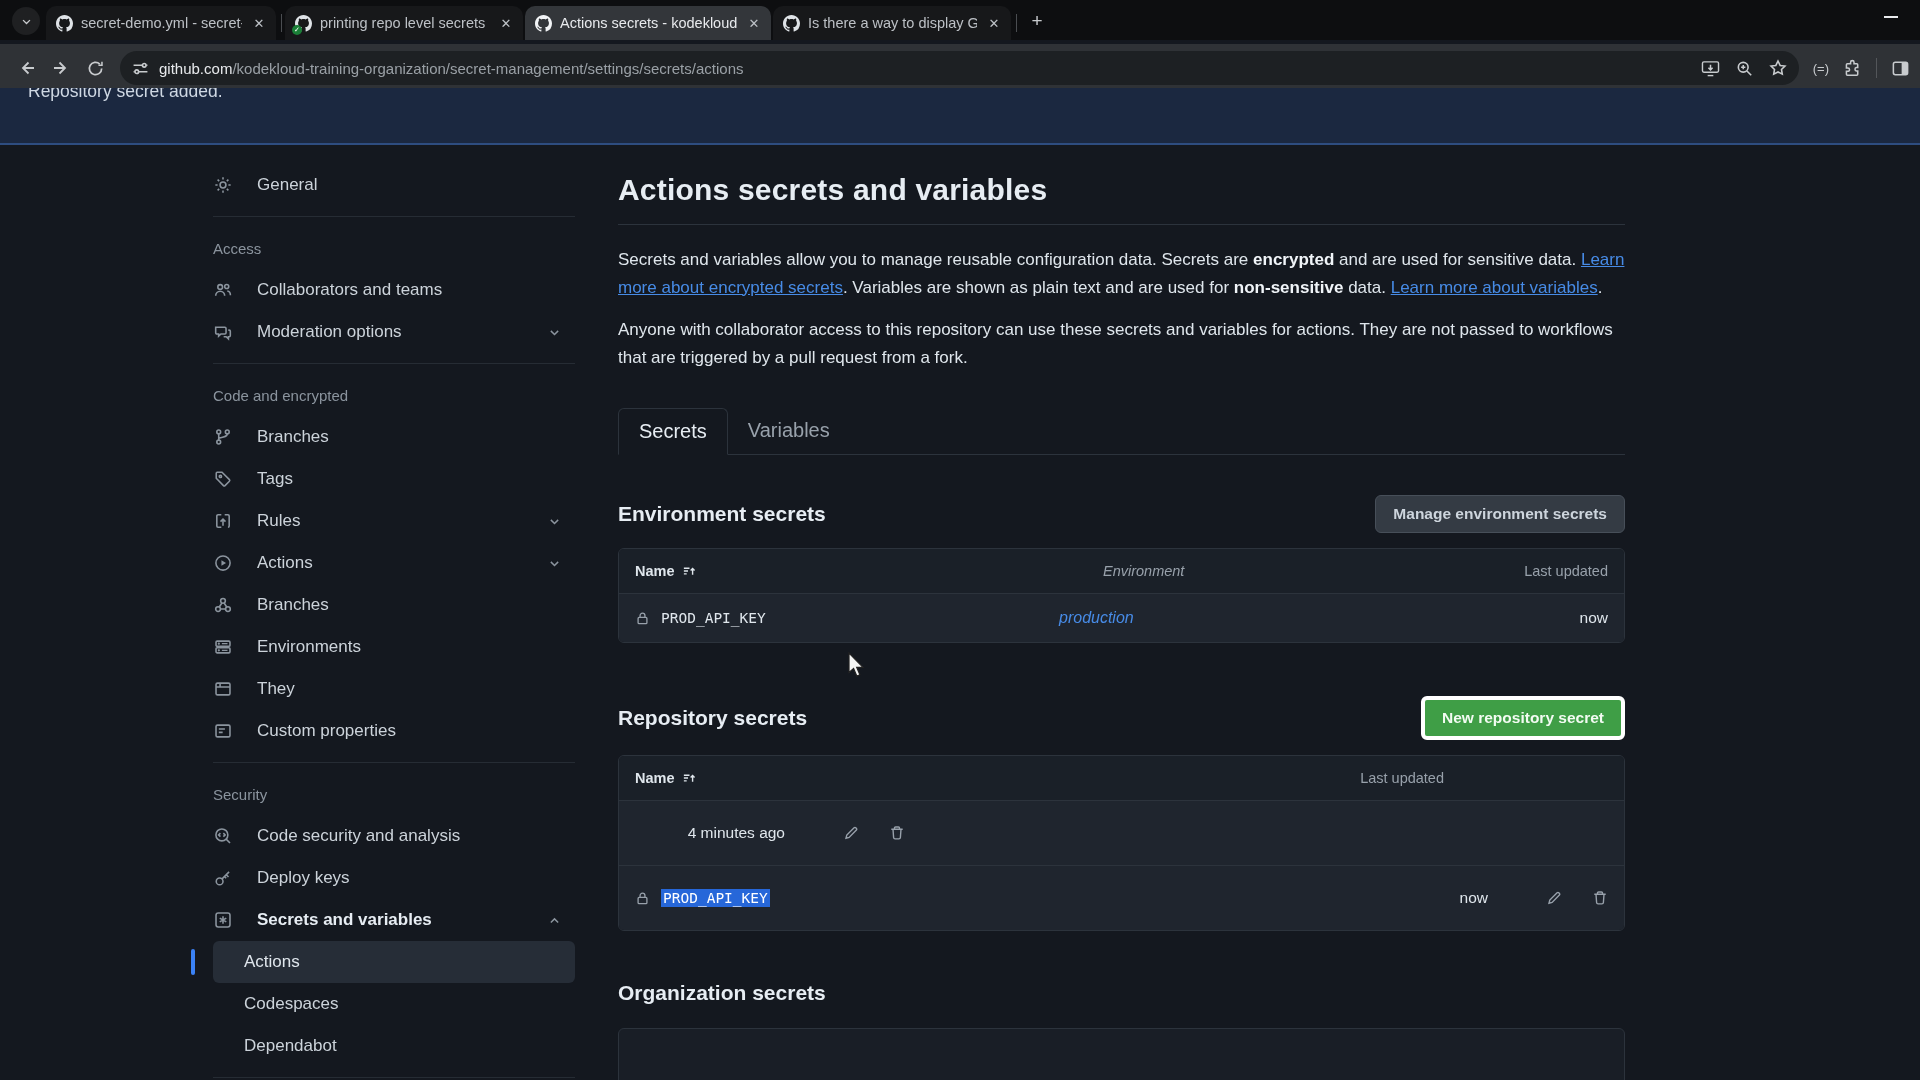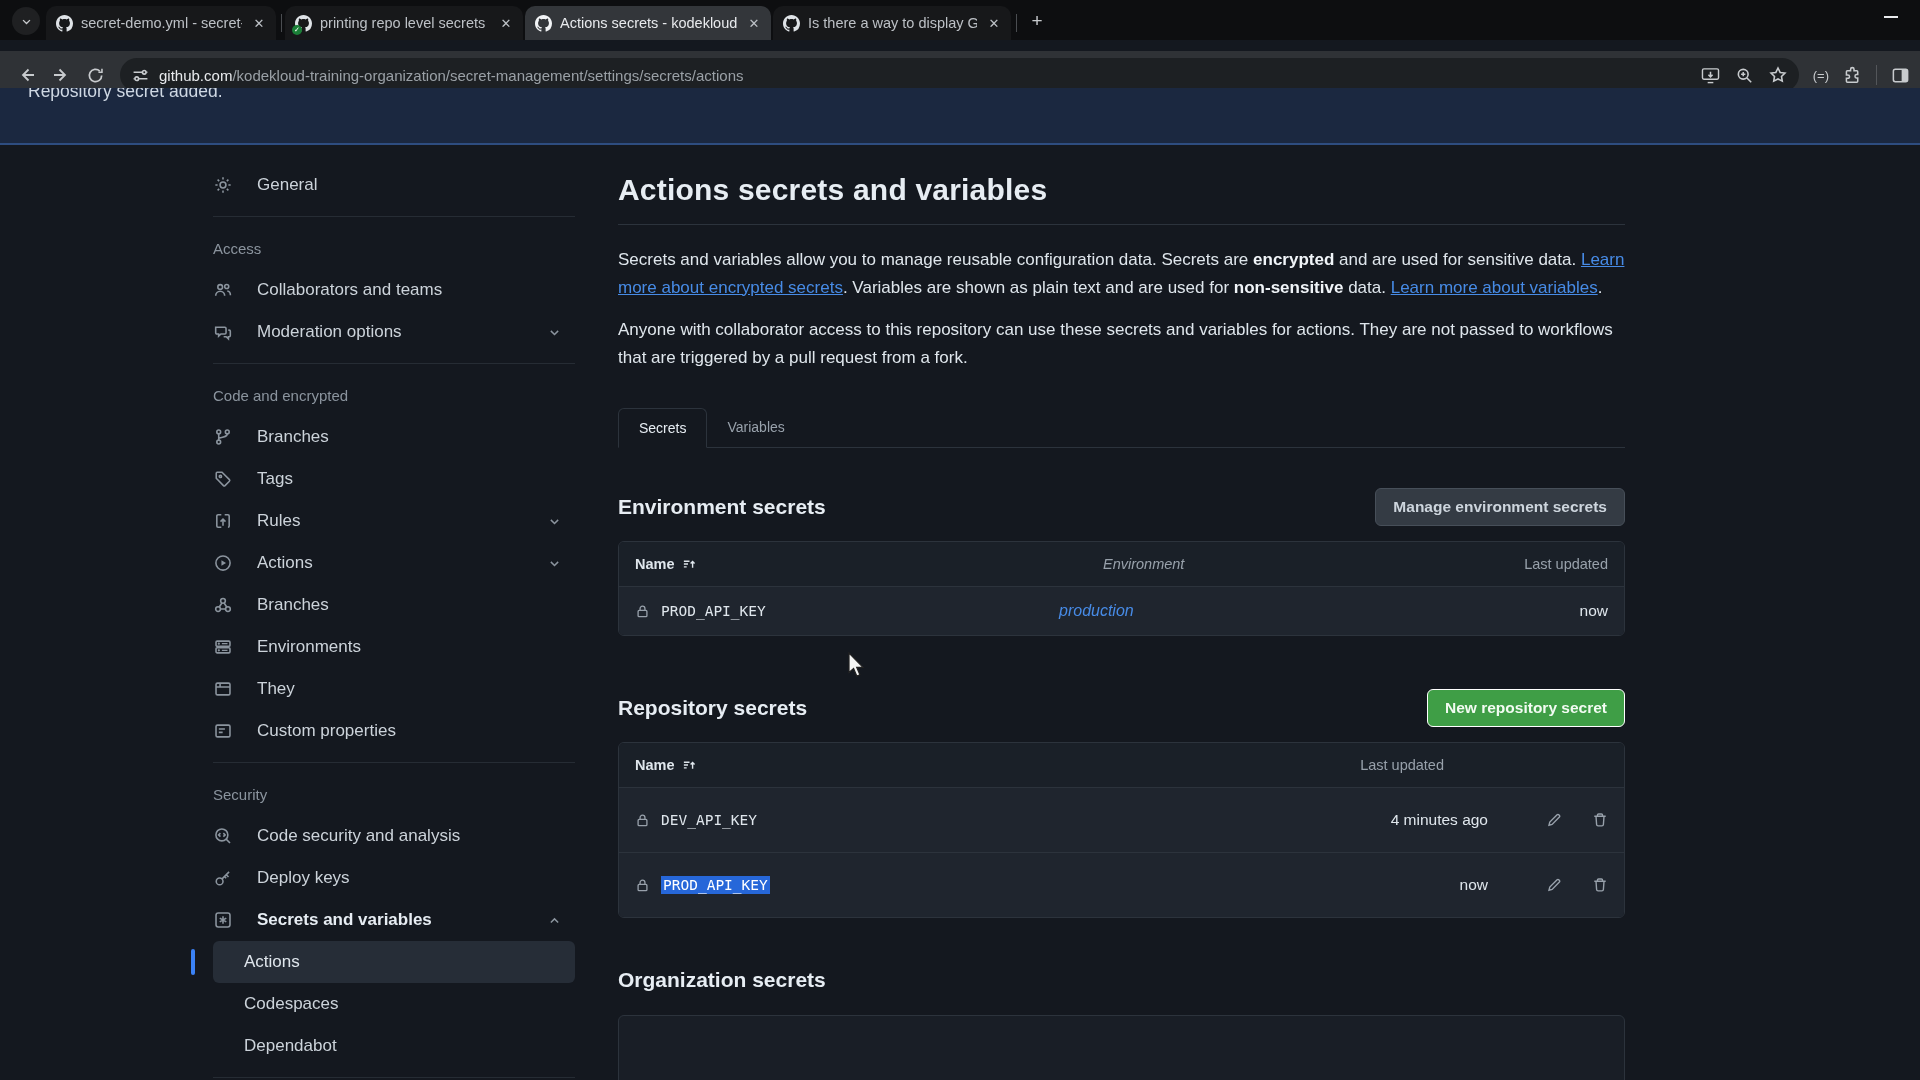--- a/index.html
+++ b/index.html
@@ -13,21 +13,21 @@
   .tab.active { background:#33363a; color:#e8eaed; }
   .tab-title { flex:1; overflow:hidden; white-space:nowrap; }
   .tab-close { width:18px; height:18px; border-radius:50%; display:flex; align-items:center; justify-content:center; font-size:13px; color:#bdc1c6; }
   .tab-sep { width:1px; height:18px; background:#4a4d51; margin:0 3px 8px 3px; }
   .newtab-btn { width:26px; height:26px; display:flex; align-items:center; justify-content:center; color:#c8cbce; font-size:19px; margin:0 0 6px 4px; }
   .favicon { position:relative; width:17px; height:17px; flex:none; }
   .favicon svg { display:block; }
   .favicon .check-badge { position:absolute; left:-3px; bottom:-3px; width:10px; height:10px; border-radius:50%; background:#1a7f37; color:#fff; font-size:7px; line-height:10px; text-align:center; }
   .win-min { position:absolute; top:16px; right:22px; width:14px; border-top:2px solid #e8eaed; }
 
-  .toolbar { position:absolute; top:51px; left:0; width:1920px; height:48px; background:#2f3236; display:flex; align-items:center; padding:0 10px; }
+  .toolbar { position:absolute; top:44px; left:0; width:1920px; height:48px; background:#2f3236; display:flex; align-items:center; padding:0 10px; }
   .nav-btn { width:34px; height:34px; display:flex; align-items:center; justify-content:center; color:#c8cbce; flex:none; }
   .omnibox { flex:1; height:34px; background:#1d2023; border-radius:17px; display:flex; align-items:center; margin:0 10px 0 8px; padding:0 12px; min-width:0; }
   .omni-ico { color:#c8cbce; display:flex; align-items:center; flex:none; }
   .url { flex:1; font-size:15px; color:#9aa0a6; margin-left:10px; white-space:nowrap; overflow:hidden; }
   .url .host { color:#e8eaed; }
   .pill-right { display:flex; align-items:center; gap:16px; margin-left:12px; flex:none; color:#c8cbce; }
   .chrome-right { display:flex; align-items:center; gap:14px; margin-left:4px; flex:none; color:#c8cbce; }
   .vsep { width:1px; height:20px; background:#53565a; }
 
   
@@ -52,30 +52,30 @@
   
   .main { position:absolute; left:618px; top:0; width:1007px; }
   .page-title { margin-top:26px; font-size:30px; font-weight:600; color:#e7edf3; letter-spacing:.2px; }
   .title-rule { border-top:1px solid #2c333c; margin-top:17px; }
   .para { margin-top:21px; font-size:17px; line-height:27.5px; color:#dfe6ec; }
   .para + .para { margin-top:15px; }
   .para b { color:#f0f4f8; }
   a.lnk { color:#478be6; text-decoration:underline; cursor:pointer; }
 
   .tabnav { margin-top:37px; border-bottom:1px solid #2c333c; display:flex; padding-left:0; }
-  .tabnav-tab { padding:11px 20px; font-size:14px; color:#98a1ab; margin-bottom:-1px; }
+  .tabnav-tab { padding:11px 20px; font-size:20px; color:#98a1ab; margin-bottom:-1px; }
   .tabnav-tab.active { color:#e7edf3; background:#14181f; border:1px solid #2c333c; border-bottom-color:#14181f; border-radius:6px 6px 0 0; }
 
   .sec-head { display:flex; align-items:center; justify-content:space-between; }
   .sec-head.env { margin-top:40px; }
   .sec-head.repo { margin-top:53px; }
   .sec-head h3 { font-size:21px; font-weight:700; color:#e7edf3; }
   .btn { border-radius:6px; font-size:15.5px; font-weight:600; padding:9px 17px; cursor:pointer; font-family:inherit; }
   .btn-gray { background:#343b44; border:1px solid #474f59; color:#cdd5dd; }
-  .btn-green { background:#3f9e46; border:1px solid #ffffff; color:#f2fbf2; }
+  .btn-green { background:#3f9e46; border:4px solid #ffffff; color:#f2fbf2; }
 
   .gh-table { margin-top:15px; border:1px solid #2c333c; border-radius:6px; overflow:hidden; }
   .gh-thead { background:#1a2028; display:flex; align-items:center; padding:0 16px; height:44px; font-size:14.5px; color:#98a1ab;gap:44px; }
   .gh-thead .name-h { color:#dfe6ec; font-weight:700; display:flex; align-items:center; gap:7px; }
   .gh-row { background:#1f252e; border-top:1px solid #2c333c; display:flex; align-items:center; padding:0 16px; }
   .gh-row.h48 { height:49px; }
   .gh-row.h64 { height:65px; }
   .col-name-env { width:424px; display:flex; align-items:center; gap:11px; }
   .col-env { flex:1;font-style:italic; }
   .col-upd-env { width:160px; text-align:right; }
@@ -462,29 +462,20 @@
             <span>Name</span>
             <svg width="15" height="15" viewBox="0 0 16 16" fill="none" stroke="currentColor" stroke-width="1.5">
                 <path d="M2 4.5h6M2 7.5h4.4M2 10.5h3"></path>
                 <path d="M11.3 11.5V4.8M9.2 6.9l2.1-2.1 2.1 2.1"></path>
               </svg>
           </span>
           <span class="col-upd">Last updated</span>
           <span class="col-actions"></span>
         </div>
         <div class="gh-row h64">
-          <span class="col-name">
-            <span class="lock">
-                <svg width="15" height="15" viewBox="0 0 16 16" fill="none" stroke="currentColor" stroke-width="1.4">
-                  <rect x="3.3" y="6.8" width="9.4" height="6.7" rx="1.1"></rect>
-                  <path d="M5.4 6.8V4.9a2.6 2.6 0 0 1 5.2 0v1.9"></path>
-                </svg>
-              </span>
-            <span class="mono">DEV_API_KEY</span>
-          </span>
           <span class="col-upd cell-txt">4 minutes ago</span>
           <span class="col-actions">
             <span class="row-ico">
                 <svg width="16" height="16" viewBox="0 0 16 16" fill="none" stroke="currentColor" stroke-width="1.4">
                   <path d="M3 13.2l.8-3.1 7.3-7.3a1.2 1.2 0 0 1 1.7 0l.6.6a1.2 1.2 0 0 1 0 1.7l-7.3 7.3z"></path>
                 </svg>
               </span>
             <span class="row-ico">
                 <svg width="16" height="16" viewBox="0 0 16 16" fill="none" stroke="currentColor" stroke-width="1.4">
                   <path d="M2.3 4.3h11.4M5.5 4.3V3a1 1 0 0 1 1-1h3a1 1 0 0 1 1 1v1.3M4 4.3l.6 8.2a1.5 1.5 0 0 0 1.5 1.4h3.8a1.5 1.5 0 0 0 1.5-1.4l.6-8.2"></path>

